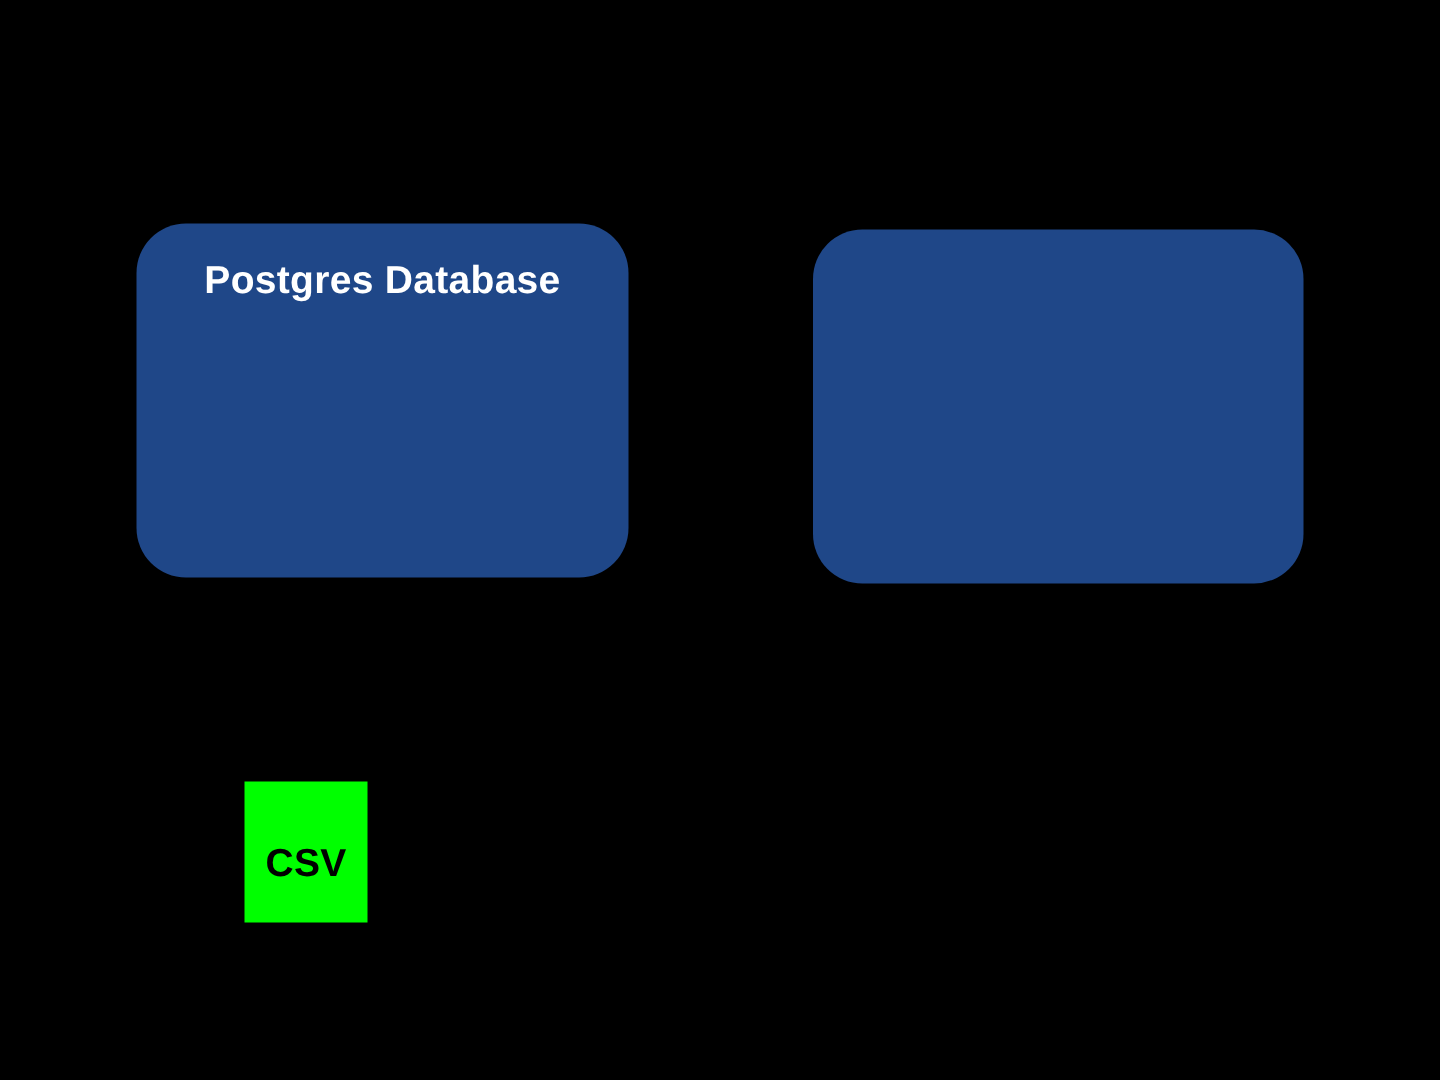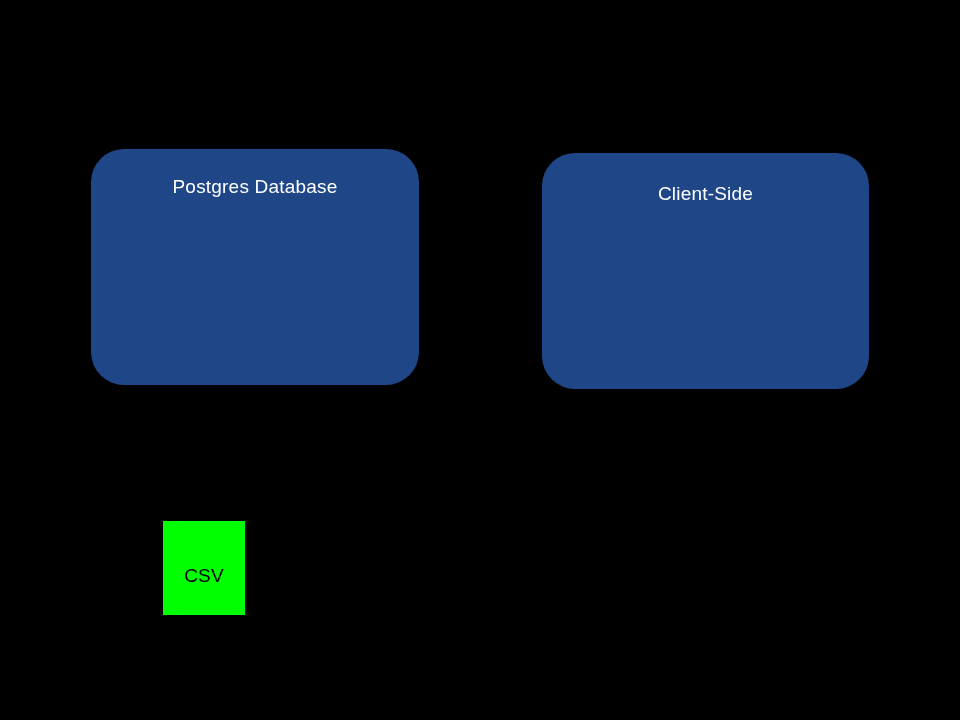--- a/index.html
+++ b/index.html
@@ -14,22 +14,22 @@
     background: #000000;
     overflow: hidden;
     font-family: "Liberation Sans", sans-serif;
   }
   .node {
     position: absolute;
     box-sizing: border-box;
     text-align: center;
   }
   .node .label {
-    font-weight: normal;
-    font-size: 19px;
+    font-weight: bold;
+    font-size: 26px;
     line-height: 23px;
     letter-spacing: 0.2px;
   }
   .node-blue {
     background: #1F4788;
     border-radius: 33px;
     color: #FFFFFF;
   }
   #node-postgres {
     left: 91px;
@@ -60,21 +60,20 @@
 <body>
 
 <div class="canvas">
 
   <div class="node node-blue" id="node-postgres">
     <div class="label">Postgres Database</div>
   </div>
 
   <div class="node node-blue" id="node-dashboard">
     <div class="label">
-      <div>Client-Side</div>
     </div>
   </div>
 
   <div class="node" id="node-csv">
     <div class="label">CSV</div>
   </div>
 
 </div>
 
 </body></html>

